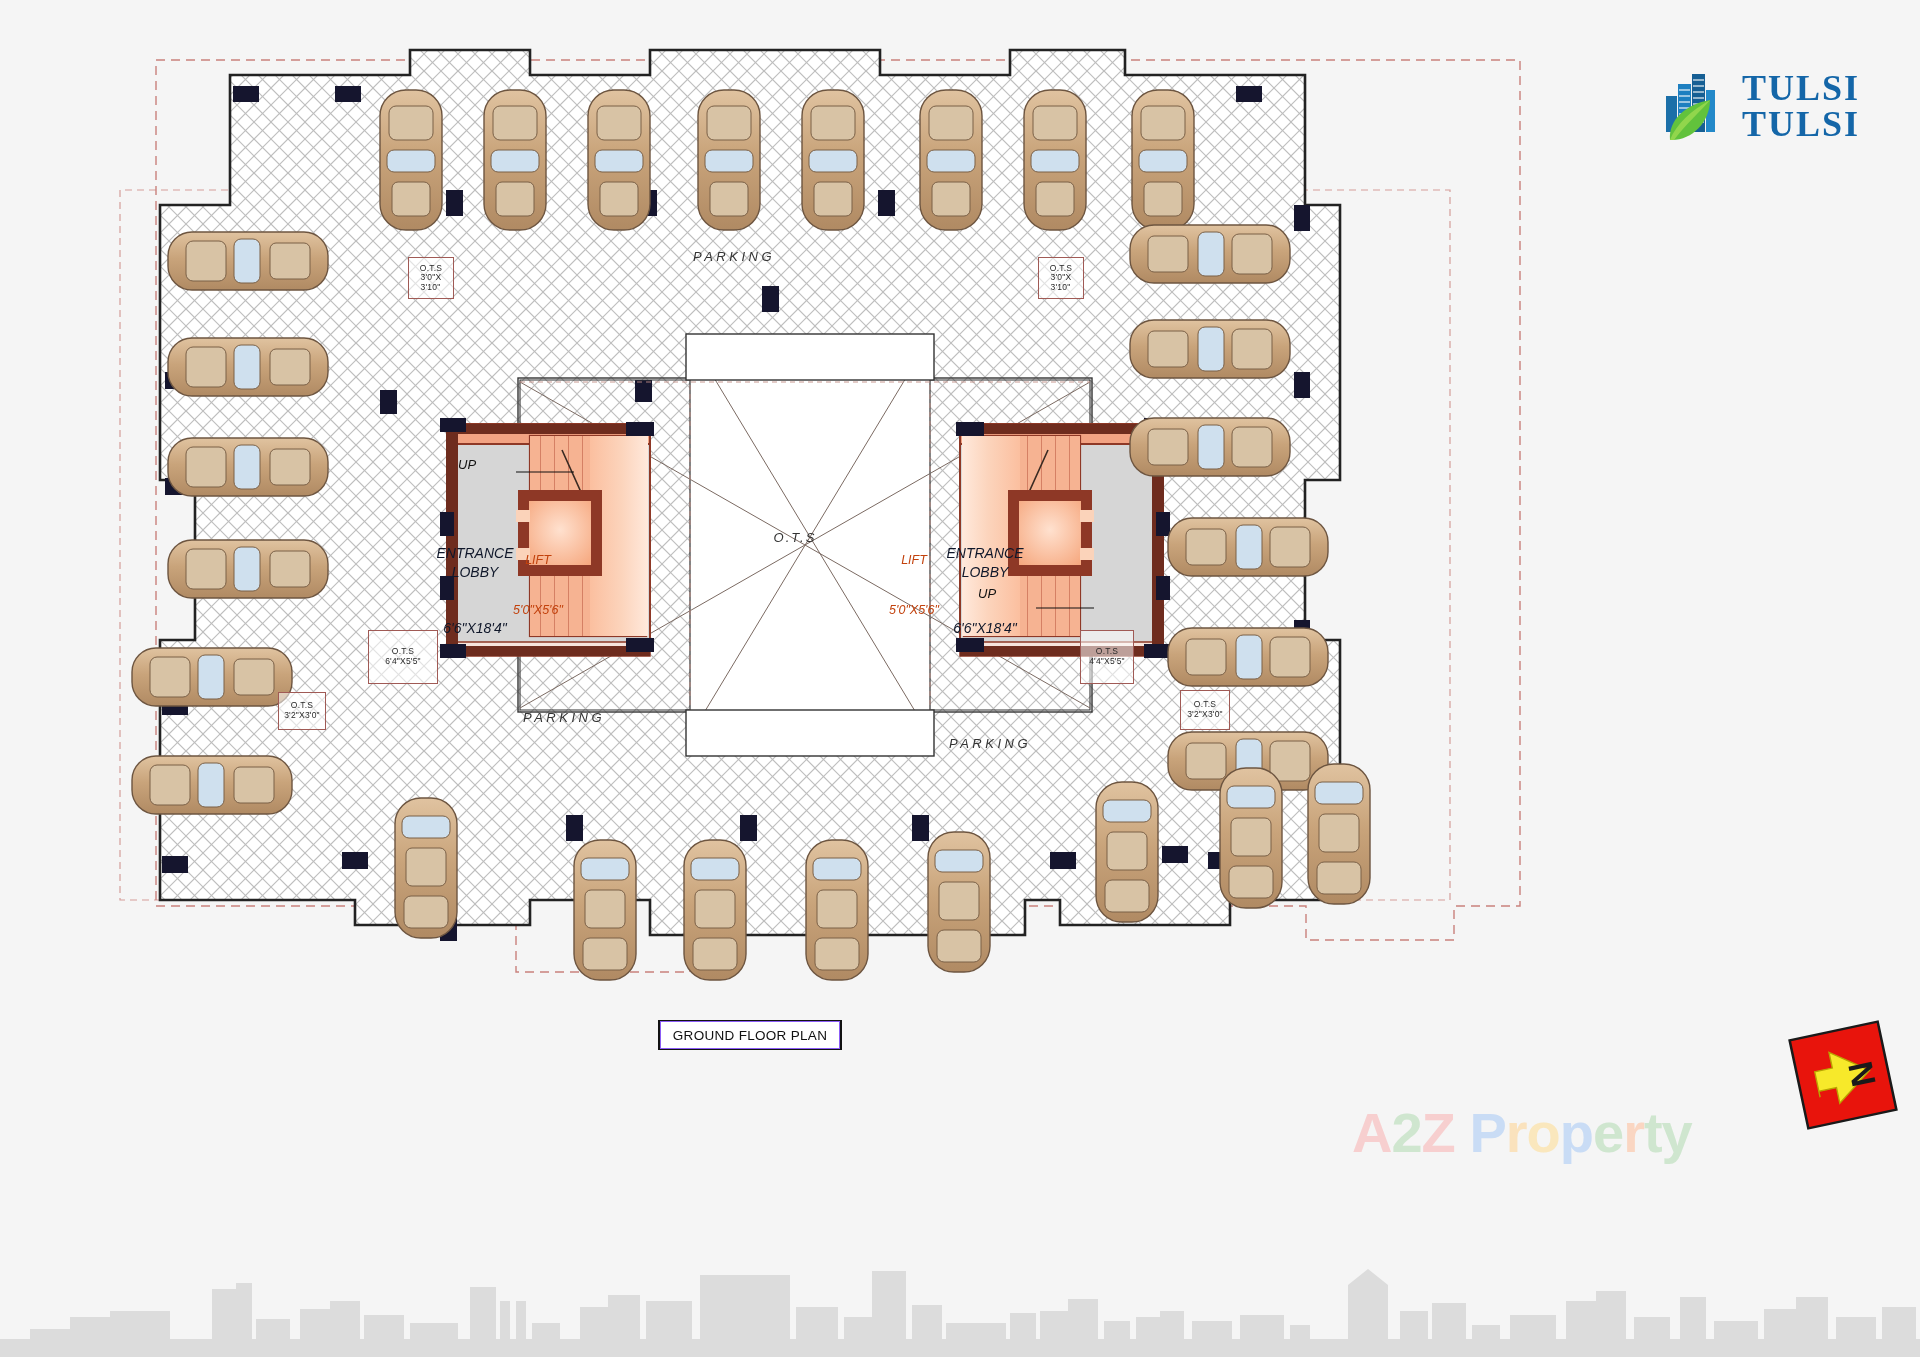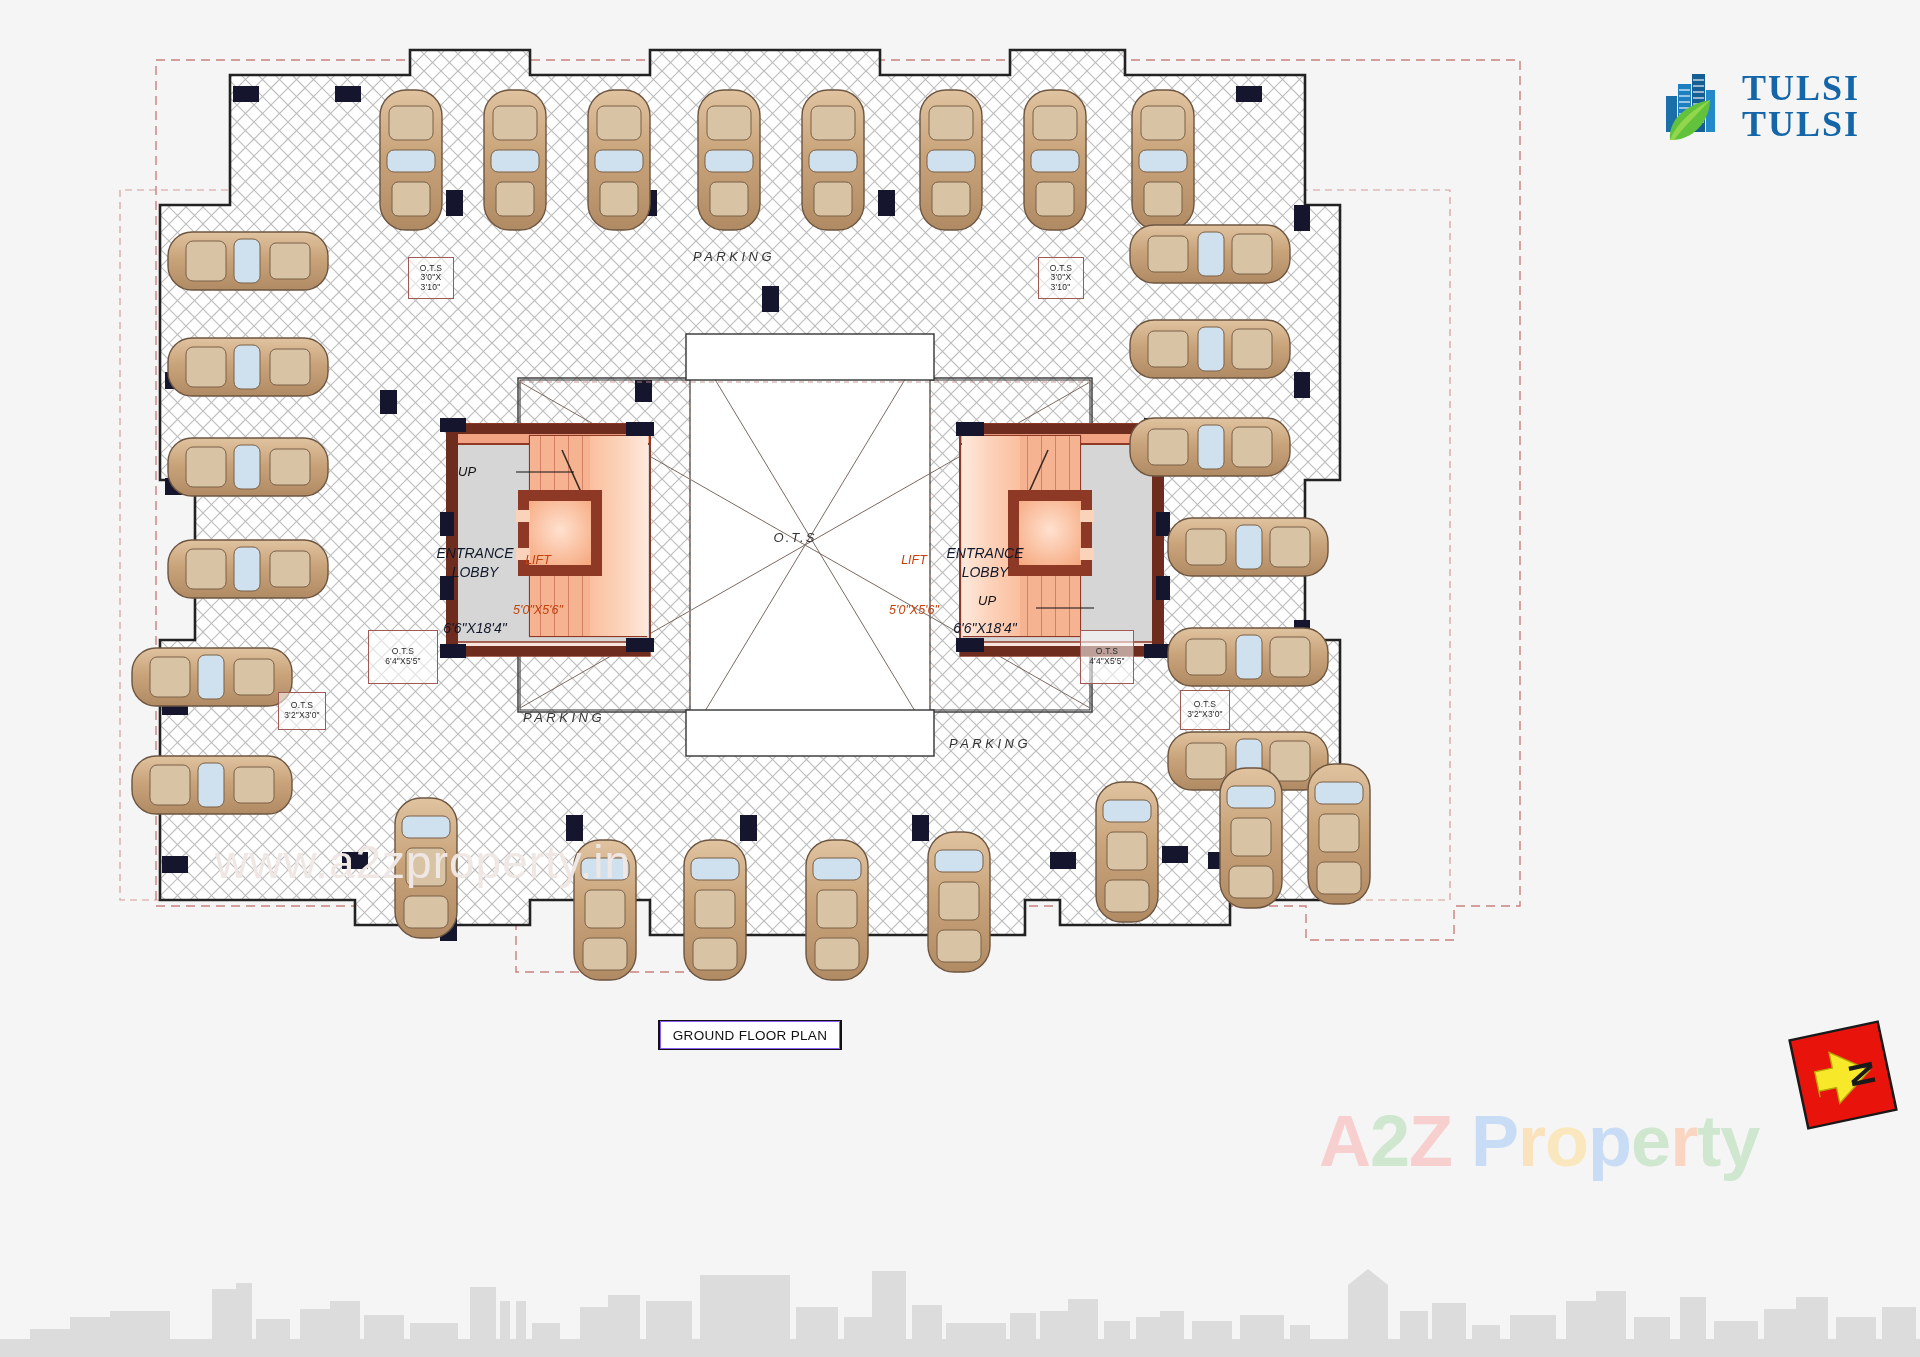--- a/index.html
+++ b/index.html
@@ -21,36 +21,36 @@
   .svgwrap{position:absolute;inset:0;}
   svg{display:block;}
 
   
   .lbl{position:absolute;color:#222;white-space:pre;text-align:center;
        font-family:"Liberation Sans",sans-serif;font-style:italic;}
   .parking{font-size:13px;letter-spacing:3.5px;color:#333;}
   .ots-c{font-size:13px;letter-spacing:2px;color:#333;}
   .room{font-size:14px;line-height:1.35;color:#0f172a;}
   .lift{font-size:12.5px;line-height:1.35;color:#c2410c;}
-  .up{font-size:13px;color:#111;margin-top:7px;}
+  .up{font-size:13px;color:#111;}
   .otsbox{position:absolute;border:1px solid #a05a55;background:rgba(255,255,255,0.55);
           display:flex;flex-direction:column;align-items:center;justify-content:center;
           font-size:8.5px;line-height:1.12;color:#2a2a2a;letter-spacing:0.2px;}
 
   
   #titleblock{position:absolute;left:608px;top:1000px;width:180px;height:26px;
       border:2px solid #111;background:#fff;display:flex;align-items:center;justify-content:center;}
   #titleblock .inner{border:1px solid #8b5cf6;width:100%;height:100%;
       display:flex;align-items:center;justify-content:center;}
   #titleblock span{font-size:13.5px;color:#111;letter-spacing:0.3px;}
 
   
   #wm-mid{position:absolute;left:215px;top:835px;font-size:46px;color:#efe7e4;
      letter-spacing:1px;font-family:"Liberation Sans",sans-serif;pointer-events:none;}
-  #wm-a2z{position:absolute;left:1319px;top:1100px;font-size:72px;font-weight:bold;
+  #wm-a2z{position:absolute;left:1352px;top:1100px;font-size:56px;font-weight:bold;
      letter-spacing:-1px;pointer-events:none;font-family:"Liberation Sans",sans-serif;}
   #wm-a2z .c0{color:#f7cfcf;} #wm-a2z .c1{color:#cfe6cf;}
   #wm-a2z .c2{color:#f7cfcf;} #wm-a2z .c3{color:#c9dcf5;}
   #wm-a2z .c4{color:#fae2bd;} #wm-a2z .c5{color:#fae7bd;}
   #wm-a2z .c6{color:#c9dcf5;} #wm-a2z .c7{color:#cfe6cf;}
   #wm-a2z .c8{color:#fad6c2;} #wm-a2z .c9{color:#cfe6cf;}
 
   
   #compass{position:absolute;left:1788px;top:1020px;width:110px;height:110px;}
 
@@ -545,21 +545,20 @@
       <span>3'2"X3'0"</span>
     </div>
 
     <div id="titleblock">
       <div class="inner">
         <span>GROUND FLOOR PLAN</span>
       </div>
     </div>
   </div>
 
-  <div id="wm-mid">www.a2zproperty.in</div>
 
   <div id="wm-a2z">
     <span class="c0">A</span><span class="c1">2</span><span class="c2">Z</span><span> </span><span class="c3">P</span><span class="c4">r</span><span class="c5">o</span><span class="c6">p</span><span class="c7">e</span><span class="c8">r</span><span class="c9">t</span><span class="c1">y</span>
   </div>
 
   <div id="compass">
     <svg width="110" height="110" viewBox="0 0 110 110">
       <g transform="rotate(-12 55 55)">
         <rect x="10" y="10" width="90" height="90" fill="#e8140c" stroke="#1a1a1a" stroke-width="2.5"></rect>
         <path d="M28 72 L28 46 L46 46 L46 30 L82 56 L46 82 L46 66 L28 66 Z" fill="#f7e92a" stroke="#b9a400" stroke-width="1.4"></path>

